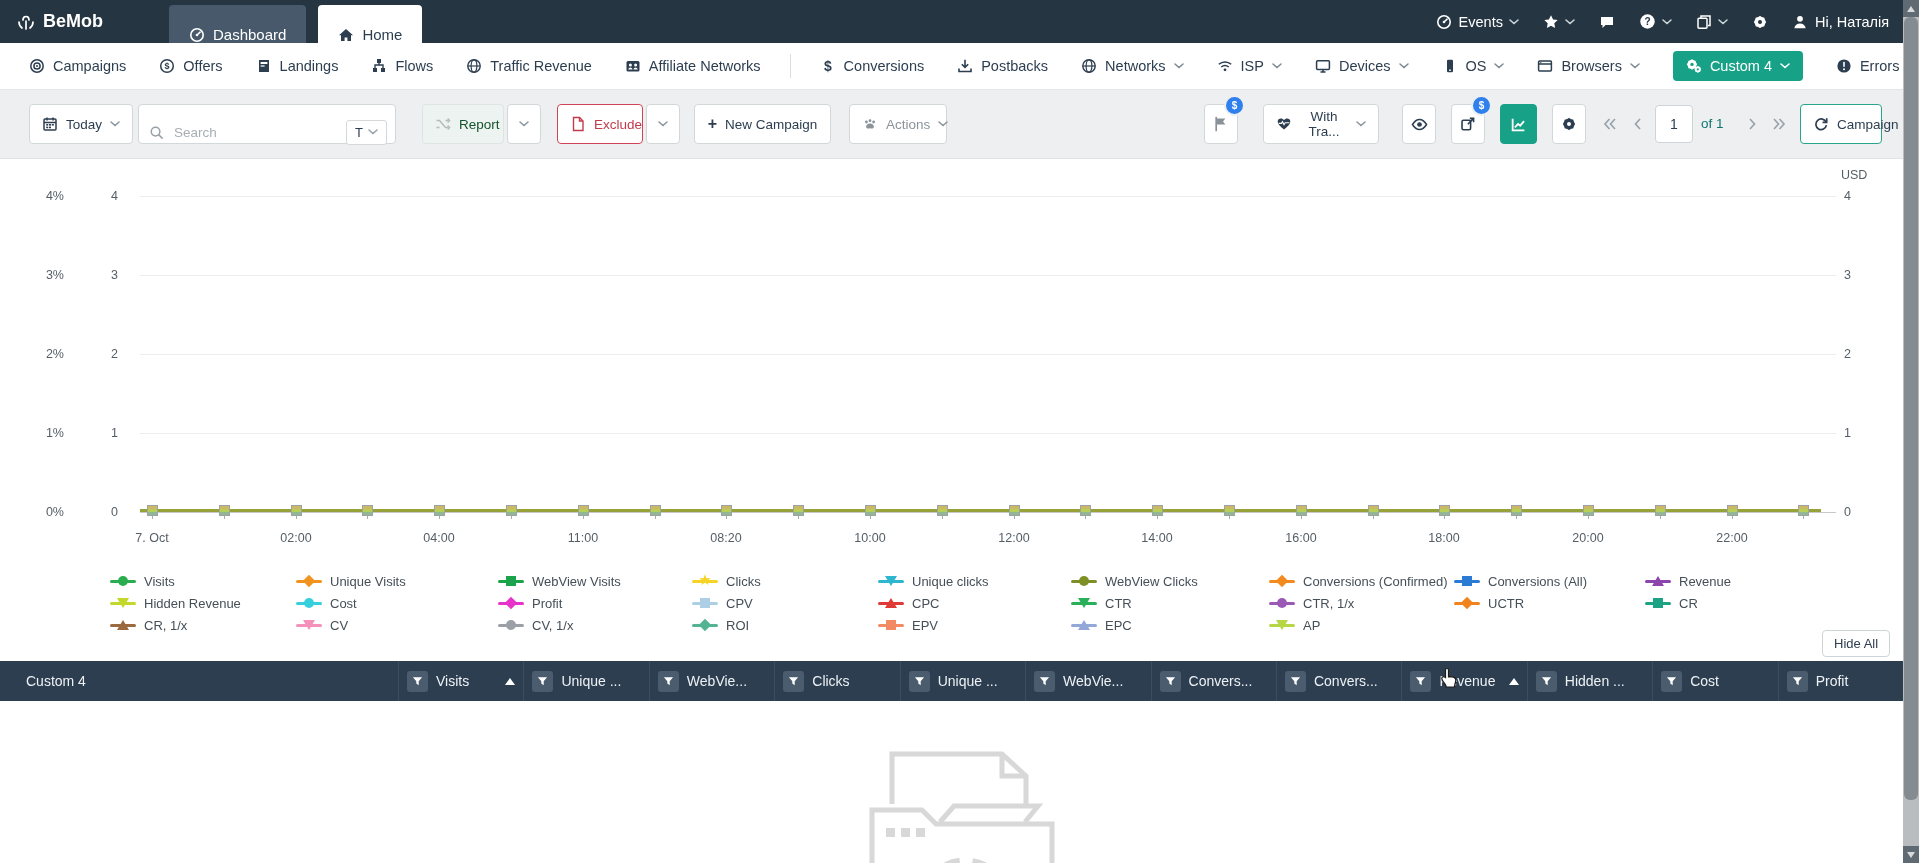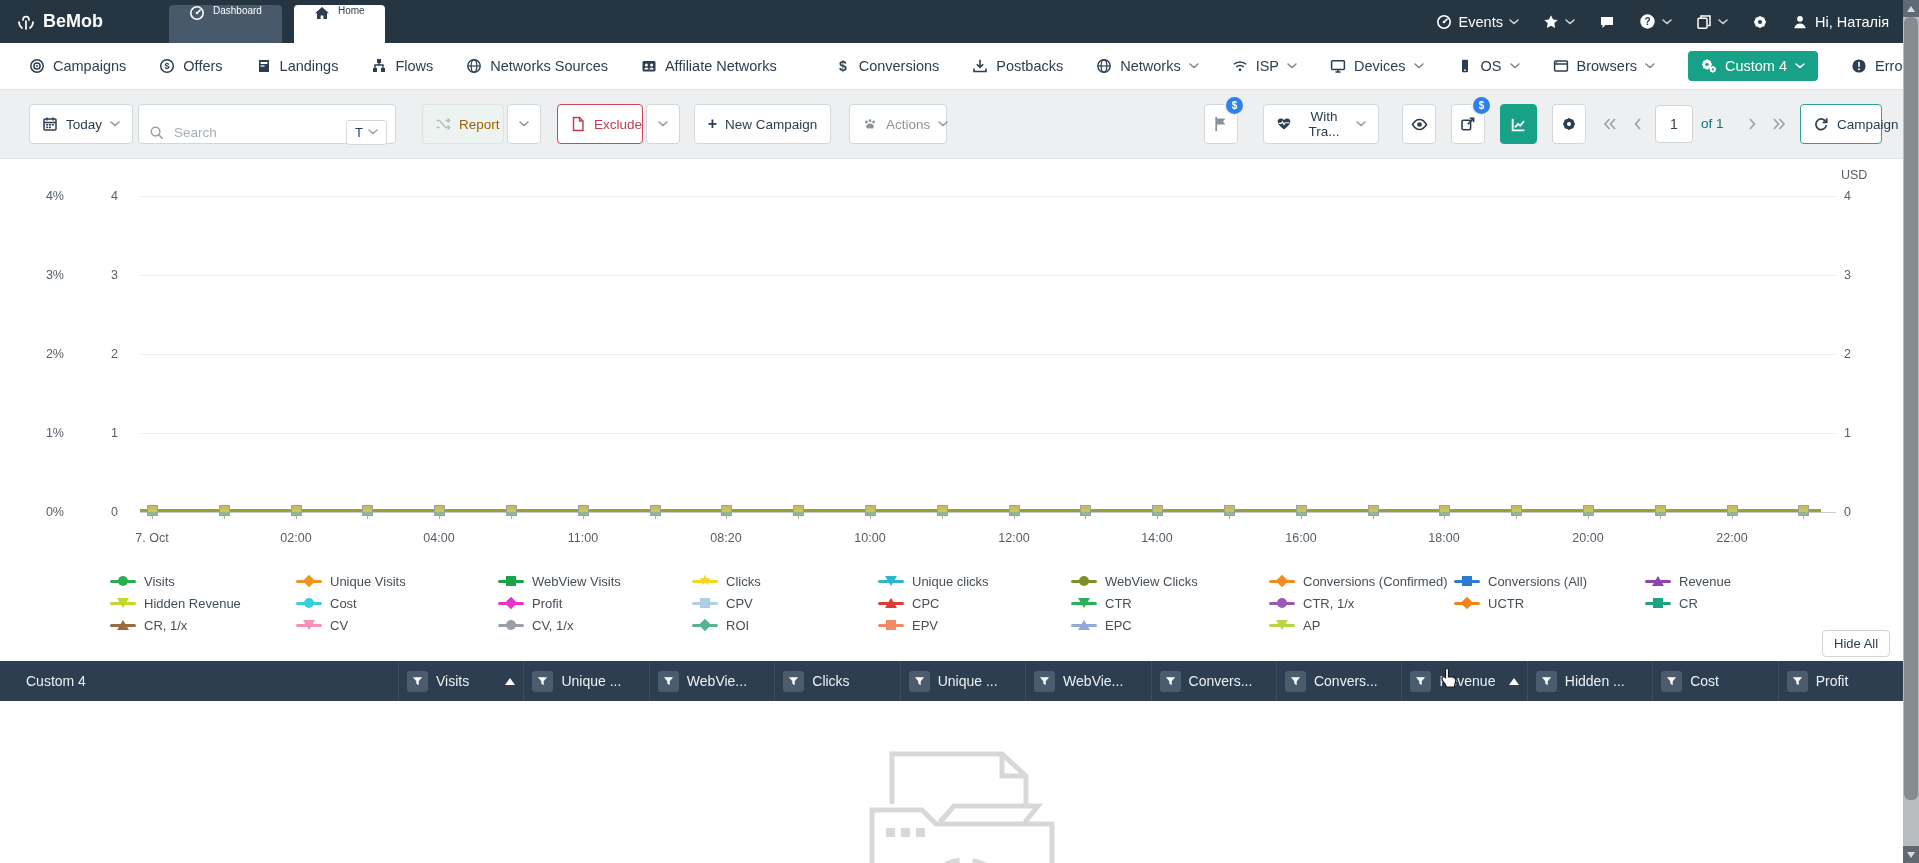--- a/index.html
+++ b/index.html
@@ -4,22 +4,22 @@
 <style>
   html,body{margin:0;padding:0}
   body{width:1919px;height:863px;overflow:hidden;position:relative;background:#fff;
        font-family:"Liberation Sans",sans-serif;color:#2c3e50;-webkit-font-smoothing:antialiased}
   .icn{display:inline-flex;align-items:center;justify-content:center;line-height:0}
   .icn svg{display:block}
   
   .topbar{position:absolute;left:0;top:0;width:1919px;height:43px;background:#253541;display:flex;align-items:center}
   .logo{display:flex;align-items:center;gap:7px;padding:0 18px 0 16px;color:#fff;font-size:18px;font-weight:bold}
   .tabs{display:flex;align-items:flex-end;height:43px;gap:12px;margin-left:48px}
-  .tab{display:flex;align-items:flex-start;gap:8px;height:38px;padding:0 20px;border-radius:4px 4px 0 0;
-       font-size:10px;color:#fff;background:#47596a;cursor:default}
+  .tab{display:flex;align-items:flex-end;gap:8px;height:38px;padding:0 20px;border-radius:4px 4px 0 0;
+       font-size:15px;color:#fff;background:#47596a;cursor:default}
   .tab.active{background:#fff;color:#2c3e50}
   .tb-menu{margin-left:auto;display:flex;align-items:center;gap:24px;padding-right:30px;color:#fff}
   .tb-item{display:flex;align-items:center;gap:7px;font-size:14.5px;color:#fff}
   .chev svg{width:10px;height:6px}
   .tb-item .chev{color:#cfd8de;margin-left:-1px}
   
   .nav{position:absolute;left:0;top:43px;width:1903px;height:47px;background:#fff;border-bottom:1px solid #e2e6e8;
        display:flex;align-items:center;padding-left:29px;box-sizing:border-box;gap:33px}
   .nav-item{display:flex;align-items:center;gap:8px;font-size:14.5px;color:#2c3e50;white-space:nowrap}
   .nav-item .icn{color:#2c3e50}
@@ -27,21 +27,21 @@
   .nav-divider{width:1px;height:24px;background:#d9dde0;margin:0 -4px}
   .nav-item.pill{background:#17a288;color:#fff;border-radius:4px;padding:7px 13px}
   .nav-item.pill .icn,.nav-item.pill .chev{color:#fff}
   
   .toolbar{position:absolute;left:0;top:90px;width:1903px;height:68px;background:#edeff1;border-bottom:1px solid #e1e4e6}
   .btn{position:absolute;top:14px;height:40px;box-sizing:border-box;display:flex;align-items:center;gap:8px;
        background:#fff;border:1px solid #d2d7da;border-radius:4px;font-size:13.5px;color:#2c3e50;padding:0 12px;cursor:pointer}
   .btn .icn{color:#2c3e50}
   .btn .chev{color:#8b959d}
   .btn.icon-only{justify-content:center;padding:0}
-  .btn.disabled{background:#ecf3f0;border-color:#dde5e1;color:#a16207}
+  .btn.disabled{background:#ecf3f0;border-color:#dde5e1;color:#14532d}
   .btn.disabled .icn{color:#b3bcb8}
   .btn.danger{border-color:#cf4557;color:#c23b4c}
   .btn.danger .icn{color:#c23b4c}
   .btn.active-green{background:#17a288;border-color:#17a288;color:#fff}
   .btn.active-green .icn{color:#fff}
   .btn.refresh{border-color:#2ba48e}
   .searchbox{position:absolute;left:138px;top:14px;width:258px;height:40px;box-sizing:border-box;background:#fff;
        border:1px solid #d2d7da;border-radius:4px;display:flex;align-items:center;padding:16px 8px 0 10px;gap:8px}
   .searchbox input{flex:1;border:none;outline:none;font-size:13.5px;color:#2c3e50;min-width:0;font-family:inherit}
   .searchbox input::placeholder{color:#a7afb5}
@@ -266,21 +266,21 @@
       <span>Flows</span>
     </div>
     <div class="nav-item">
       <span class="icn">
         <svg width="16" height="16" viewBox="0 0 16 16" fill="none">
           <circle cx="8" cy="8" r="6.2" stroke="currentColor" stroke-width="1.4"></circle>
           <ellipse cx="8" cy="8" rx="2.9" ry="6.2" stroke="currentColor" stroke-width="1.2"></ellipse>
           <path d="M1.8 8h12.4" stroke="currentColor" stroke-width="1.2"></path>
         </svg>
       </span>
-      <span>Networks Sources</span>
+      <span>Traffic Revenue</span>
     </div>
     <div class="nav-item">
       <span class="icn">
         <svg width="16" height="16" viewBox="0 0 16 16" fill="none">
           <rect x="1.5" y="3" width="13" height="10.5" rx="1.5" fill="currentColor"></rect>
           <circle cx="5.4" cy="7" r="1.5" fill="#fff"></circle>
           <circle cx="10.6" cy="7" r="1.5" fill="#fff"></circle>
           <path d="M3.2 11.6c.3-1.4 1.2-2.1 2.2-2.1s1.9.7 2.2 2.1zM8.4 11.6c.3-1.4 1.2-2.1 2.2-2.1s1.9.7 2.2 2.1z" fill="#fff"></path>
         </svg>
       </span>

